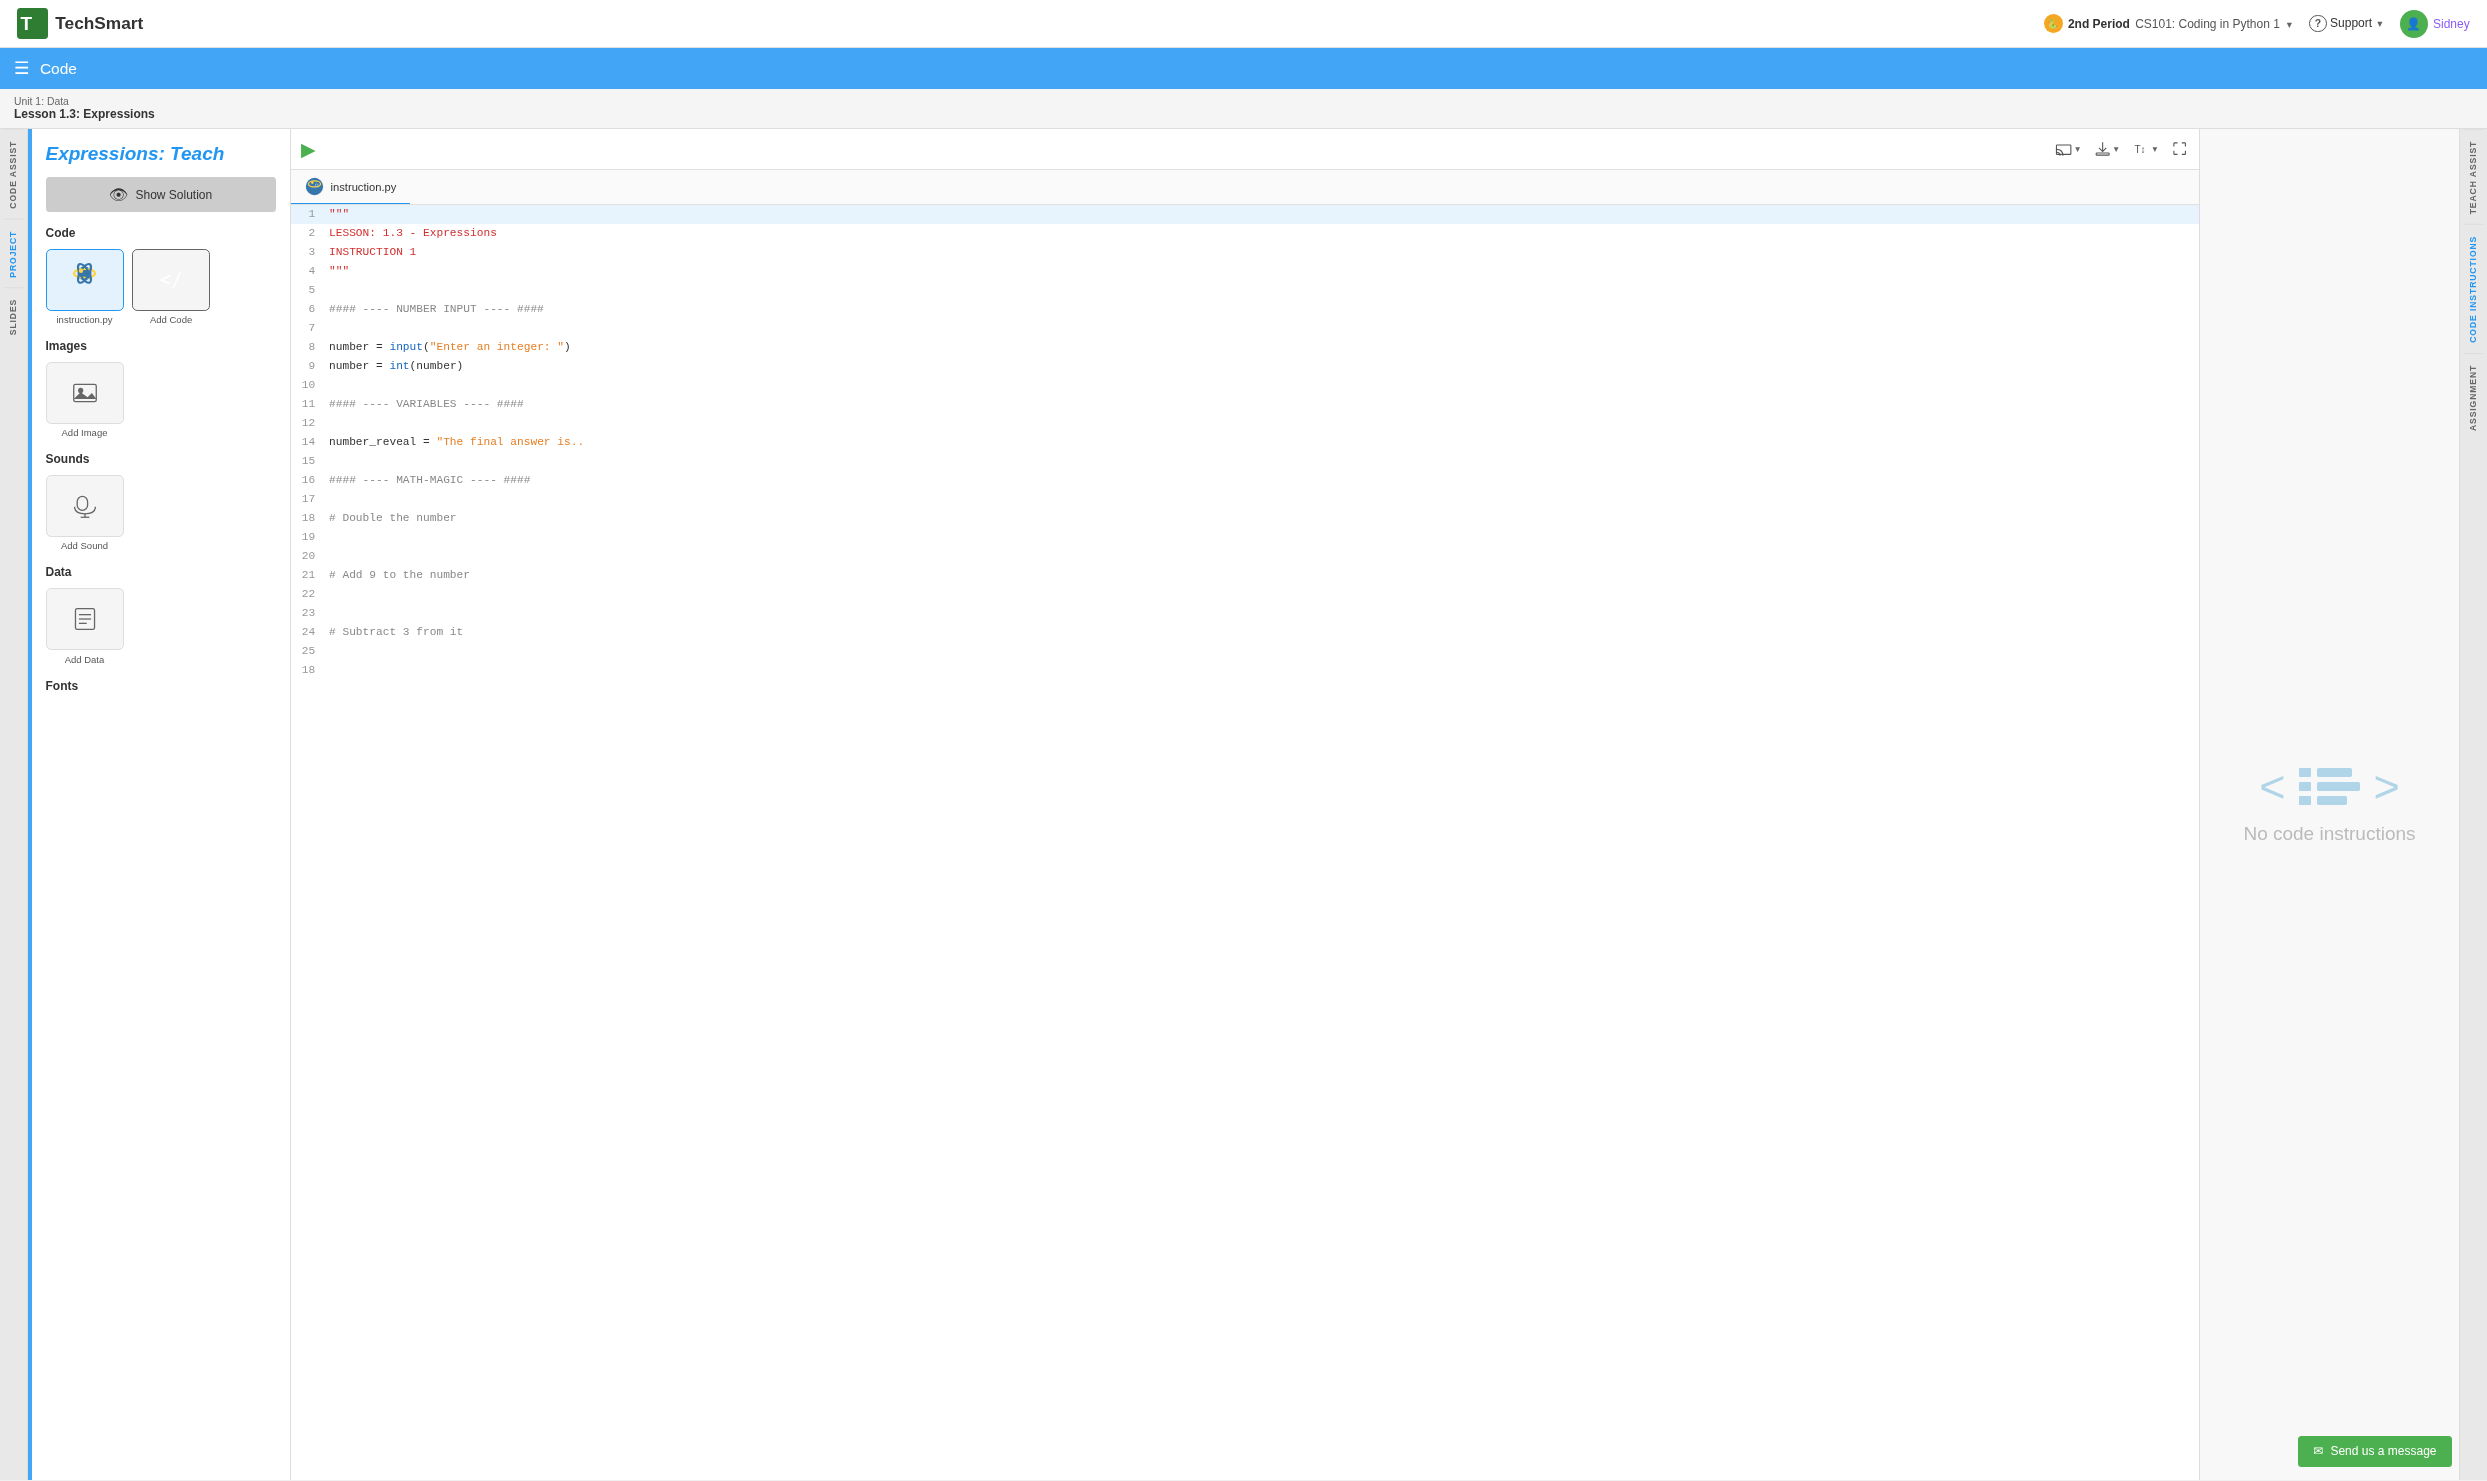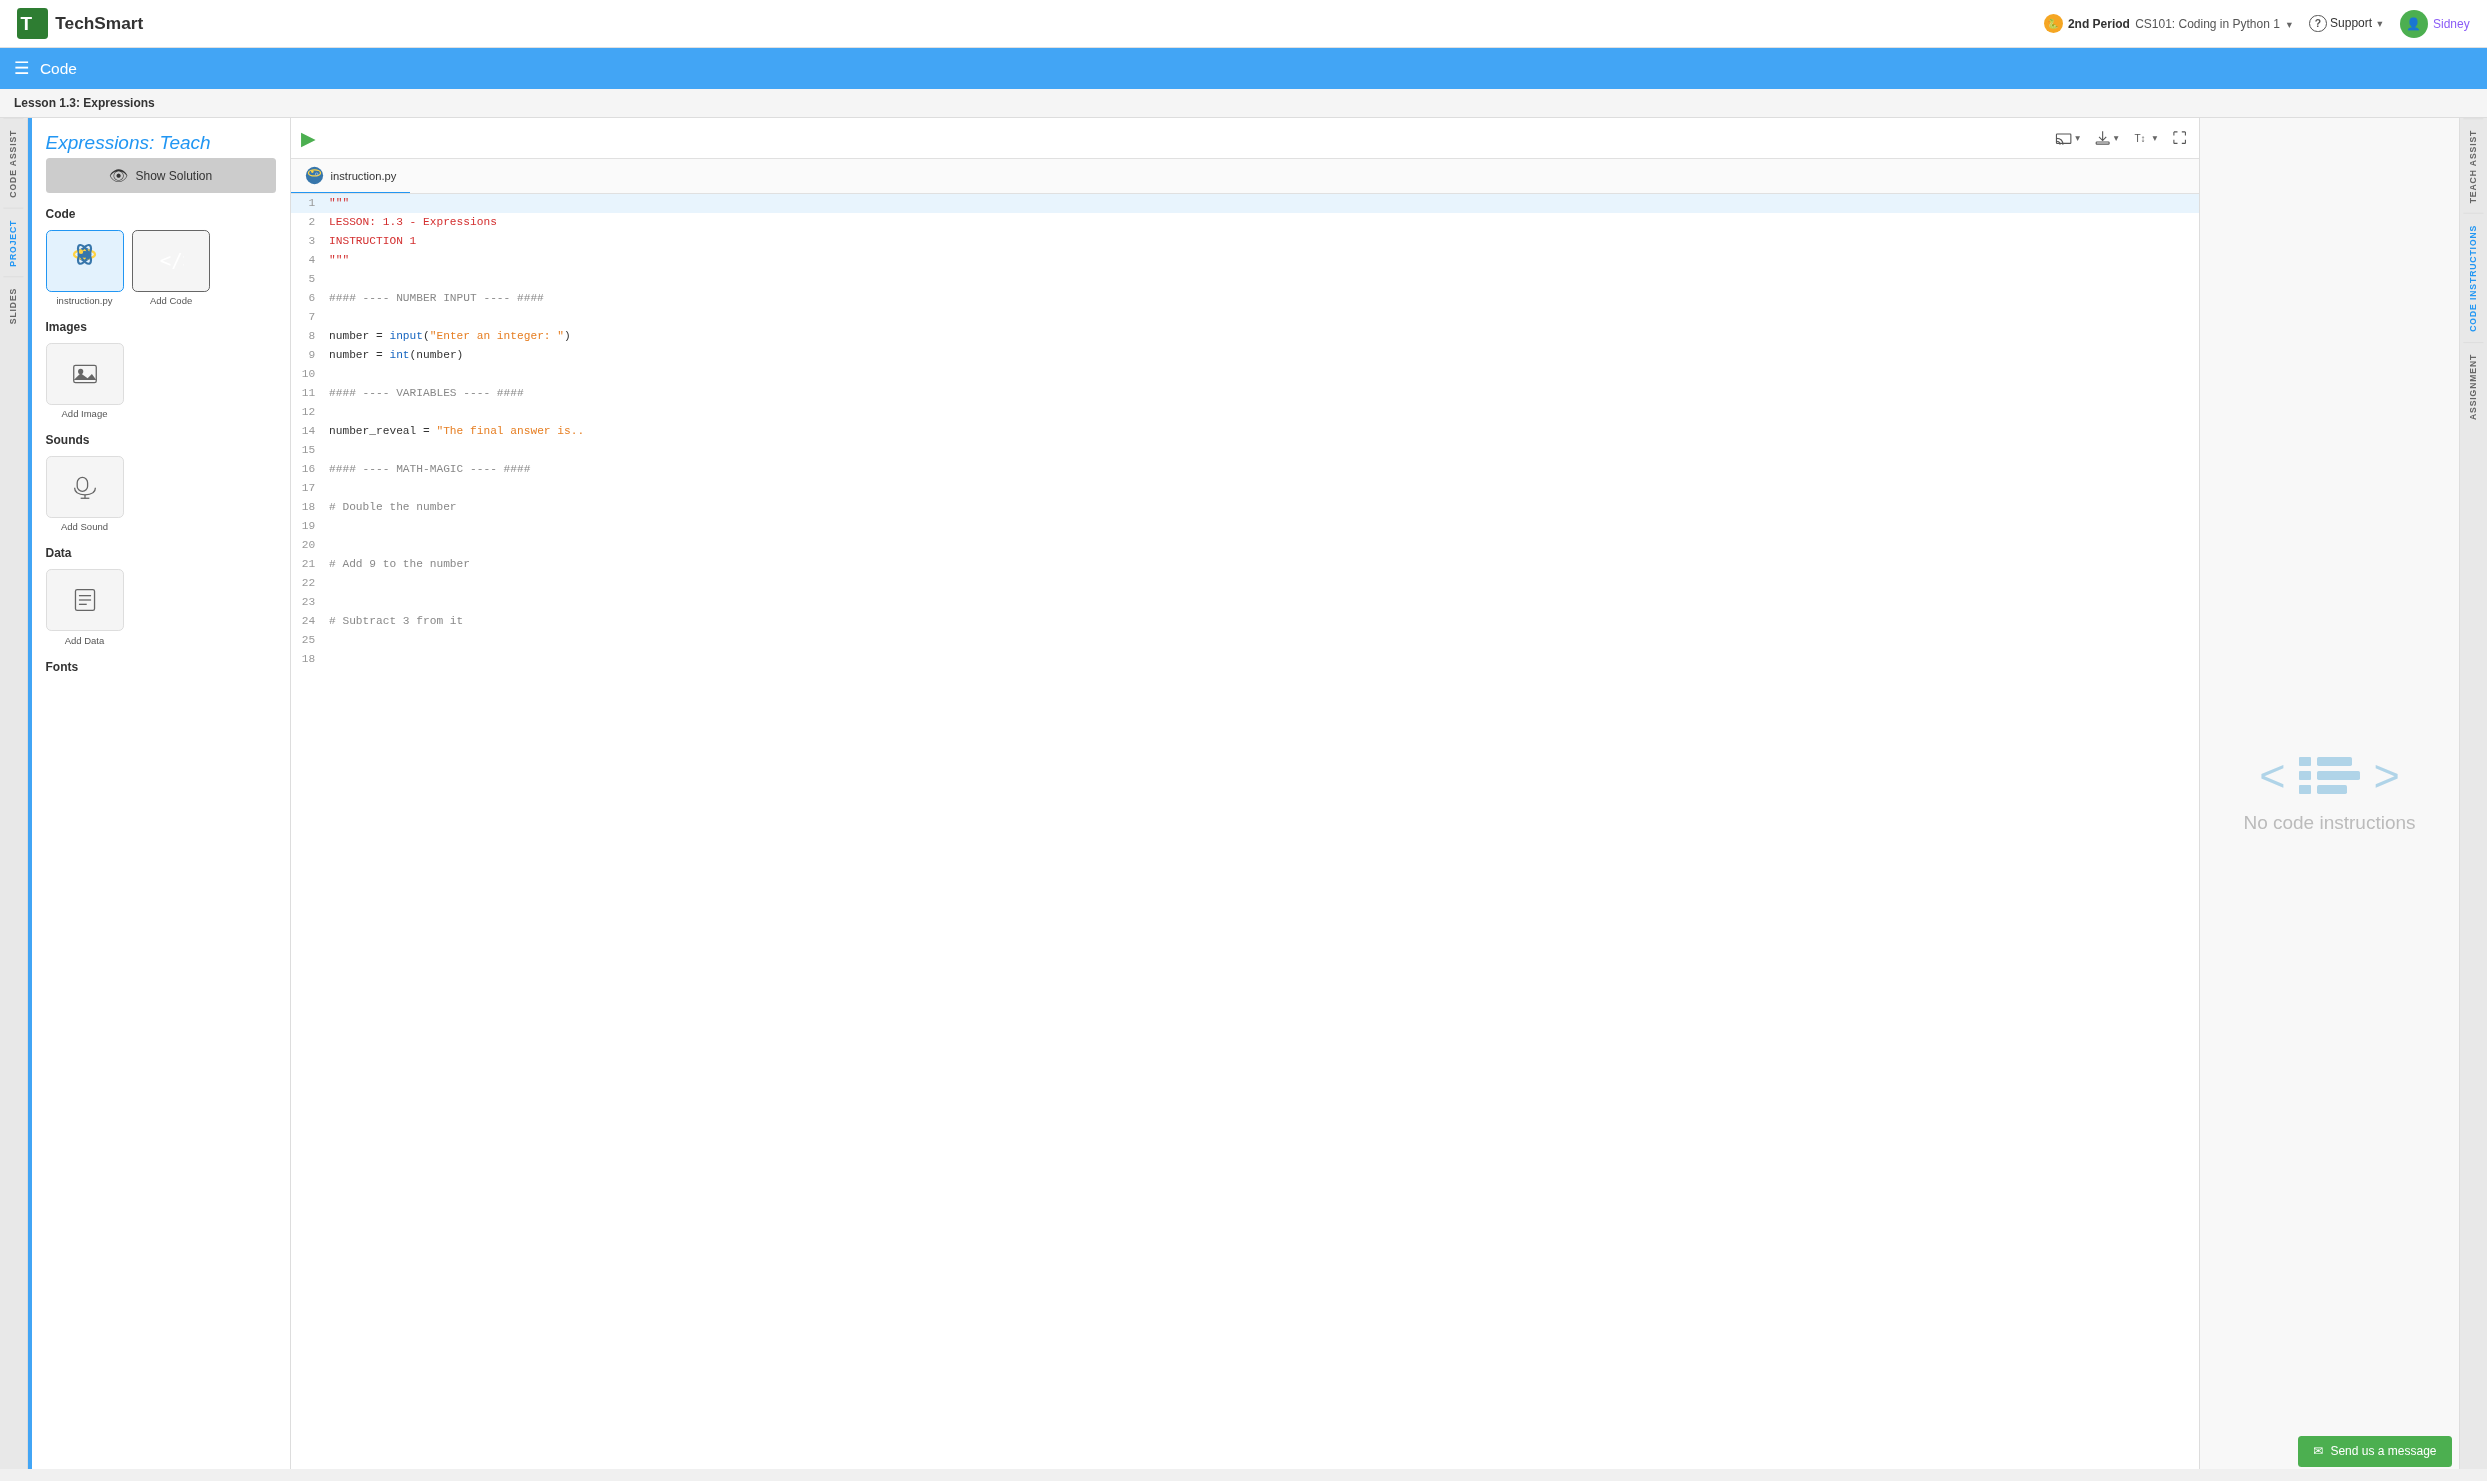--- a/index.html
+++ b/index.html
@@ -161,24 +161,24 @@
     
     .project-panel {
       width: 259px;
       background: white;
       border-right: 0.9px solid #ddd;
       overflow-y: auto;
       padding: 14px;
     }
     .project-title {
       font-size: 19px;
-      font-weight: 400;
+      font-weight: 700;
       color: #2196f3;
       font-style: italic;
-      margin-bottom: 4px;
+      margin-bottom: 12px;
     }
     .show-solution-btn {
       width: 100%;
       padding: 8.6px;
       background: #ccc;
       border: none;
       border-radius: 3.5px;
       cursor: pointer;
       display: flex;
       align-items: center;
@@ -443,20 +443,21 @@
     </div>
   </div>
 </div>
 
 <div class="blue-bar">
   <span class="menu-icon">☰</span>
   <span class="blue-bar-title">Code</span>
 </div>
 
 <div class="breadcrumb-area">
+  <div class="breadcrumb-unit">Unit 1: Data</div>
   <div class="breadcrumb-lesson">Lesson 1.3: Expressions</div>
 </div>
 
 <div class="main-layout">
 
   <div class="side-tabs-left">
     <div class="side-tab">CODE ASSIST</div>
     <div class="side-tab active">PROJECT</div>
     <div class="side-tab">SLIDES</div>
   </div>

